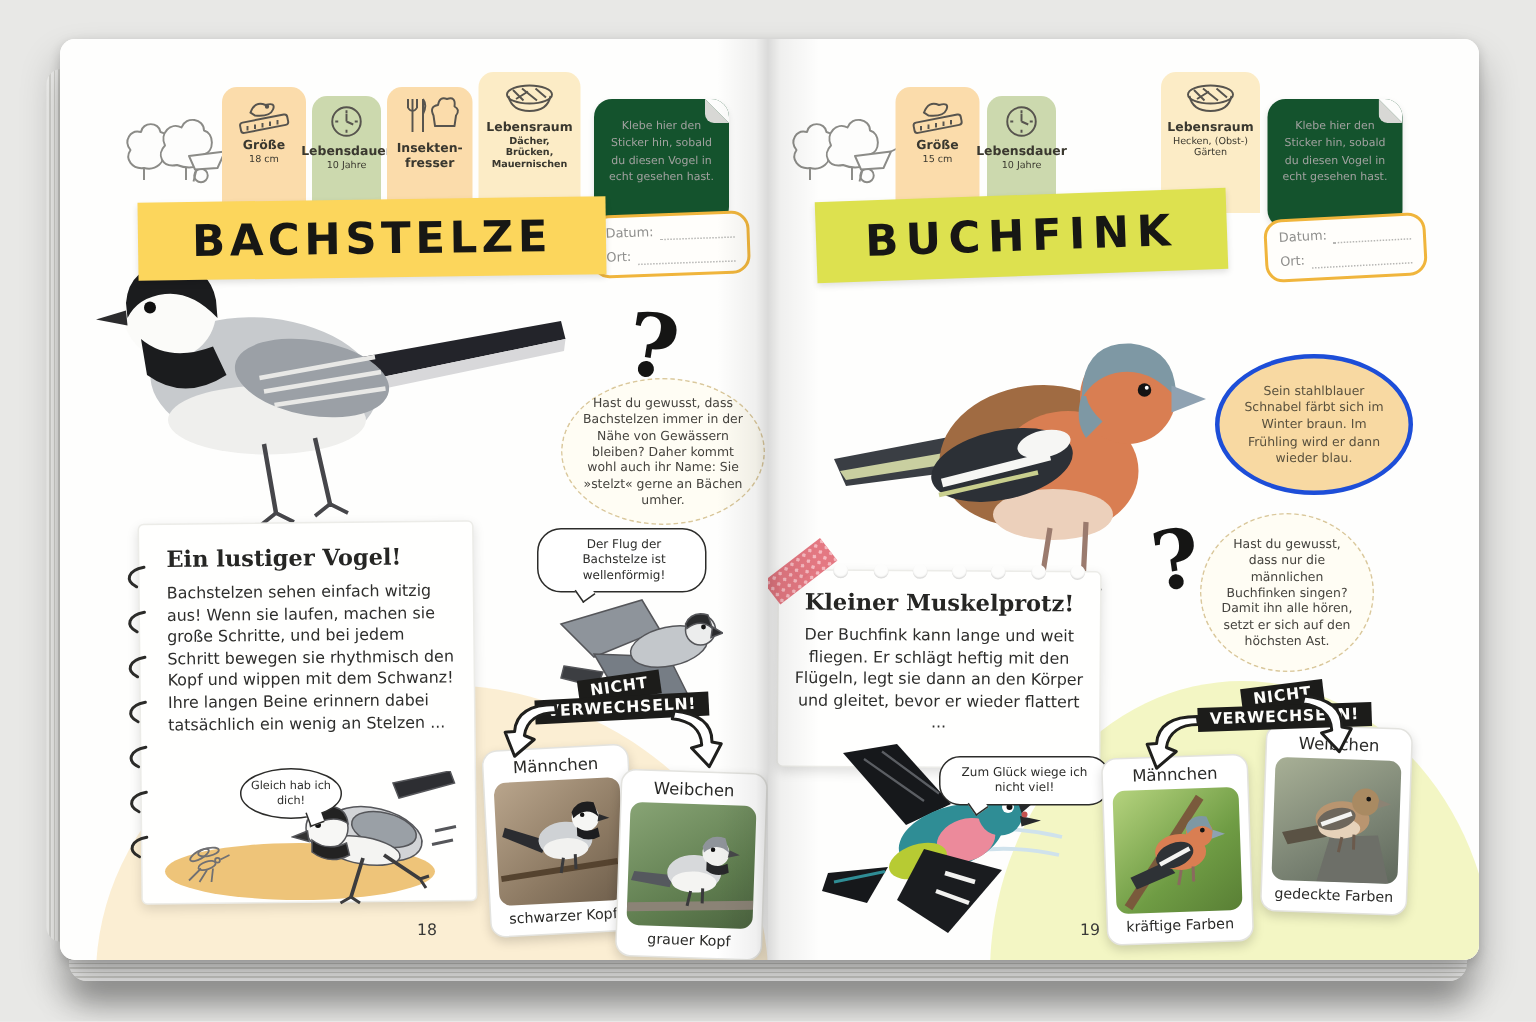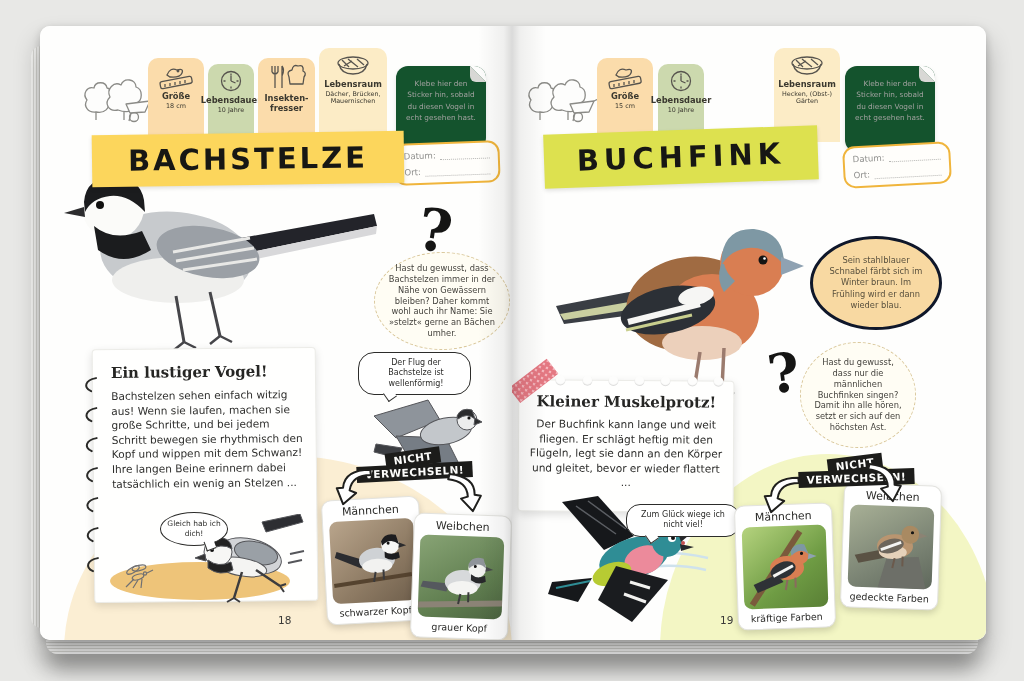--- a/index.html
+++ b/index.html
@@ -31,21 +31,21 @@
   .sticker::after{content:"";position:absolute;top:0;right:0;border-style:solid;border-width:0 16px 16px 0;
     border-color:#fdfdfc #fdfdfc #d8d8d5 #d8d8d5;border-radius:0 12px 0 6px;}
   .datumbox{position:absolute;background:#fffefb;border:2.5px solid #f0b53c;border-radius:12px;z-index:3;
     padding:6px 8px;display:flex;flex-direction:column;gap:6px;}
   .dl{display:flex;align-items:flex-end;gap:4px;font-size:8.6px;color:#8f8f8d;}
   .dl i{flex:1;border-bottom:1.6px dotted #b6b6b4;height:9px;}
   .qmark{position:absolute;z-index:8;font-family:"DejaVu Serif",serif;font-weight:bold;color:#151514;line-height:1;}
   .fact, .fact2{position:absolute;z-index:7;background:#fffdf4;border:1.7px dashed #dac89c;border-radius:50%;
     display:flex;align-items:center;justify-content:center;text-align:center;
     font-size:8.3px;line-height:1.3;color:#45433e;padding:10px 12px;box-sizing:border-box;}
-  .orangebubble{position:absolute;z-index:7;background:#f8d9a2;border:3px solid #0f172a;border-radius:50%;
+  .orangebubble{position:absolute;z-index:7;background:#f8d9a2;border:3px solid #1d4ed8;border-radius:50%;
     display:flex;align-items:center;justify-content:center;text-align:center;
     font-size:8.3px;line-height:1.35;color:#59513e;padding:10px 12px;box-sizing:border-box;}
   .speech{position:absolute;z-index:9;background:#fff;border:1.4px solid #2c2c2a;border-radius:16px;
     padding:5px 8px;font-size:8px;line-height:1.3;text-align:center;color:#2c2c2a;}
   .tail{position:absolute;width:9px;height:9px;background:#fff;border-right:1.4px solid #2c2c2a;
     border-bottom:1.4px solid #2c2c2a;transform:rotate(55deg);}
   .notepad{position:absolute;z-index:5;background:#fffffe;border:1px solid #ececE8;border-radius:4px;
     box-shadow:0 3px 8px rgba(0,0,0,.13);}
   .note-h{font-family:"DejaVu Serif",serif;font-weight:bold;font-size:15px;color:#262624;}
   .note-b{font-size:10.6px;line-height:1.38;color:#2e2e2c;}
@@ -127,21 +127,21 @@
     </div>
     <div class="tab" style="left:279px;top:22px;width:68px;height:90px;background:#fcecc6;">
       <svg width="42" height="28" viewBox="0 0 42 28">
         <g fill="none" stroke="#57544e" stroke-width="1.3">
           <ellipse cx="21" cy="11" rx="15" ry="6"></ellipse>
           <path d="M7,12 Q9,22 21,22 Q33,22 35,12"></path>
           <path d="M10,8 L17,15 M16,7 L26,15 M25,7 L32,13 M12,14 L20,9"></path>
         </g>
       </svg>
       <span class="tab-label">Lebensraum</span>
-      <span class="tab-sub" style="max-width:60px;">Dächer, Brücken, Mauernischen</span>
+      <span class="tab-sub" style="max-width:60px;font-weight:bold;">Dächer, Brücken, Mauernischen</span>
     </div>
 
     <div class="banner" style="left:52px;top:107px;width:312px;height:52px;background:#fcd65c;transform:rotate(-0.8deg);">
       <span>BACHSTELZE</span>
     </div>
 
     <div class="sticker" style="left:356px;top:40px;width:78px;height:66px;"><span>Klebe hier den Sticker hin, sobald du diesen Vogel in echt gesehen hast.</span></div>
     <div class="datumbox" style="left:354px;top:116px;width:86px;transform:rotate(-2deeg);transform:rotate(-2deg);">
       <div class="dl">
           <span>Datum:</span>

